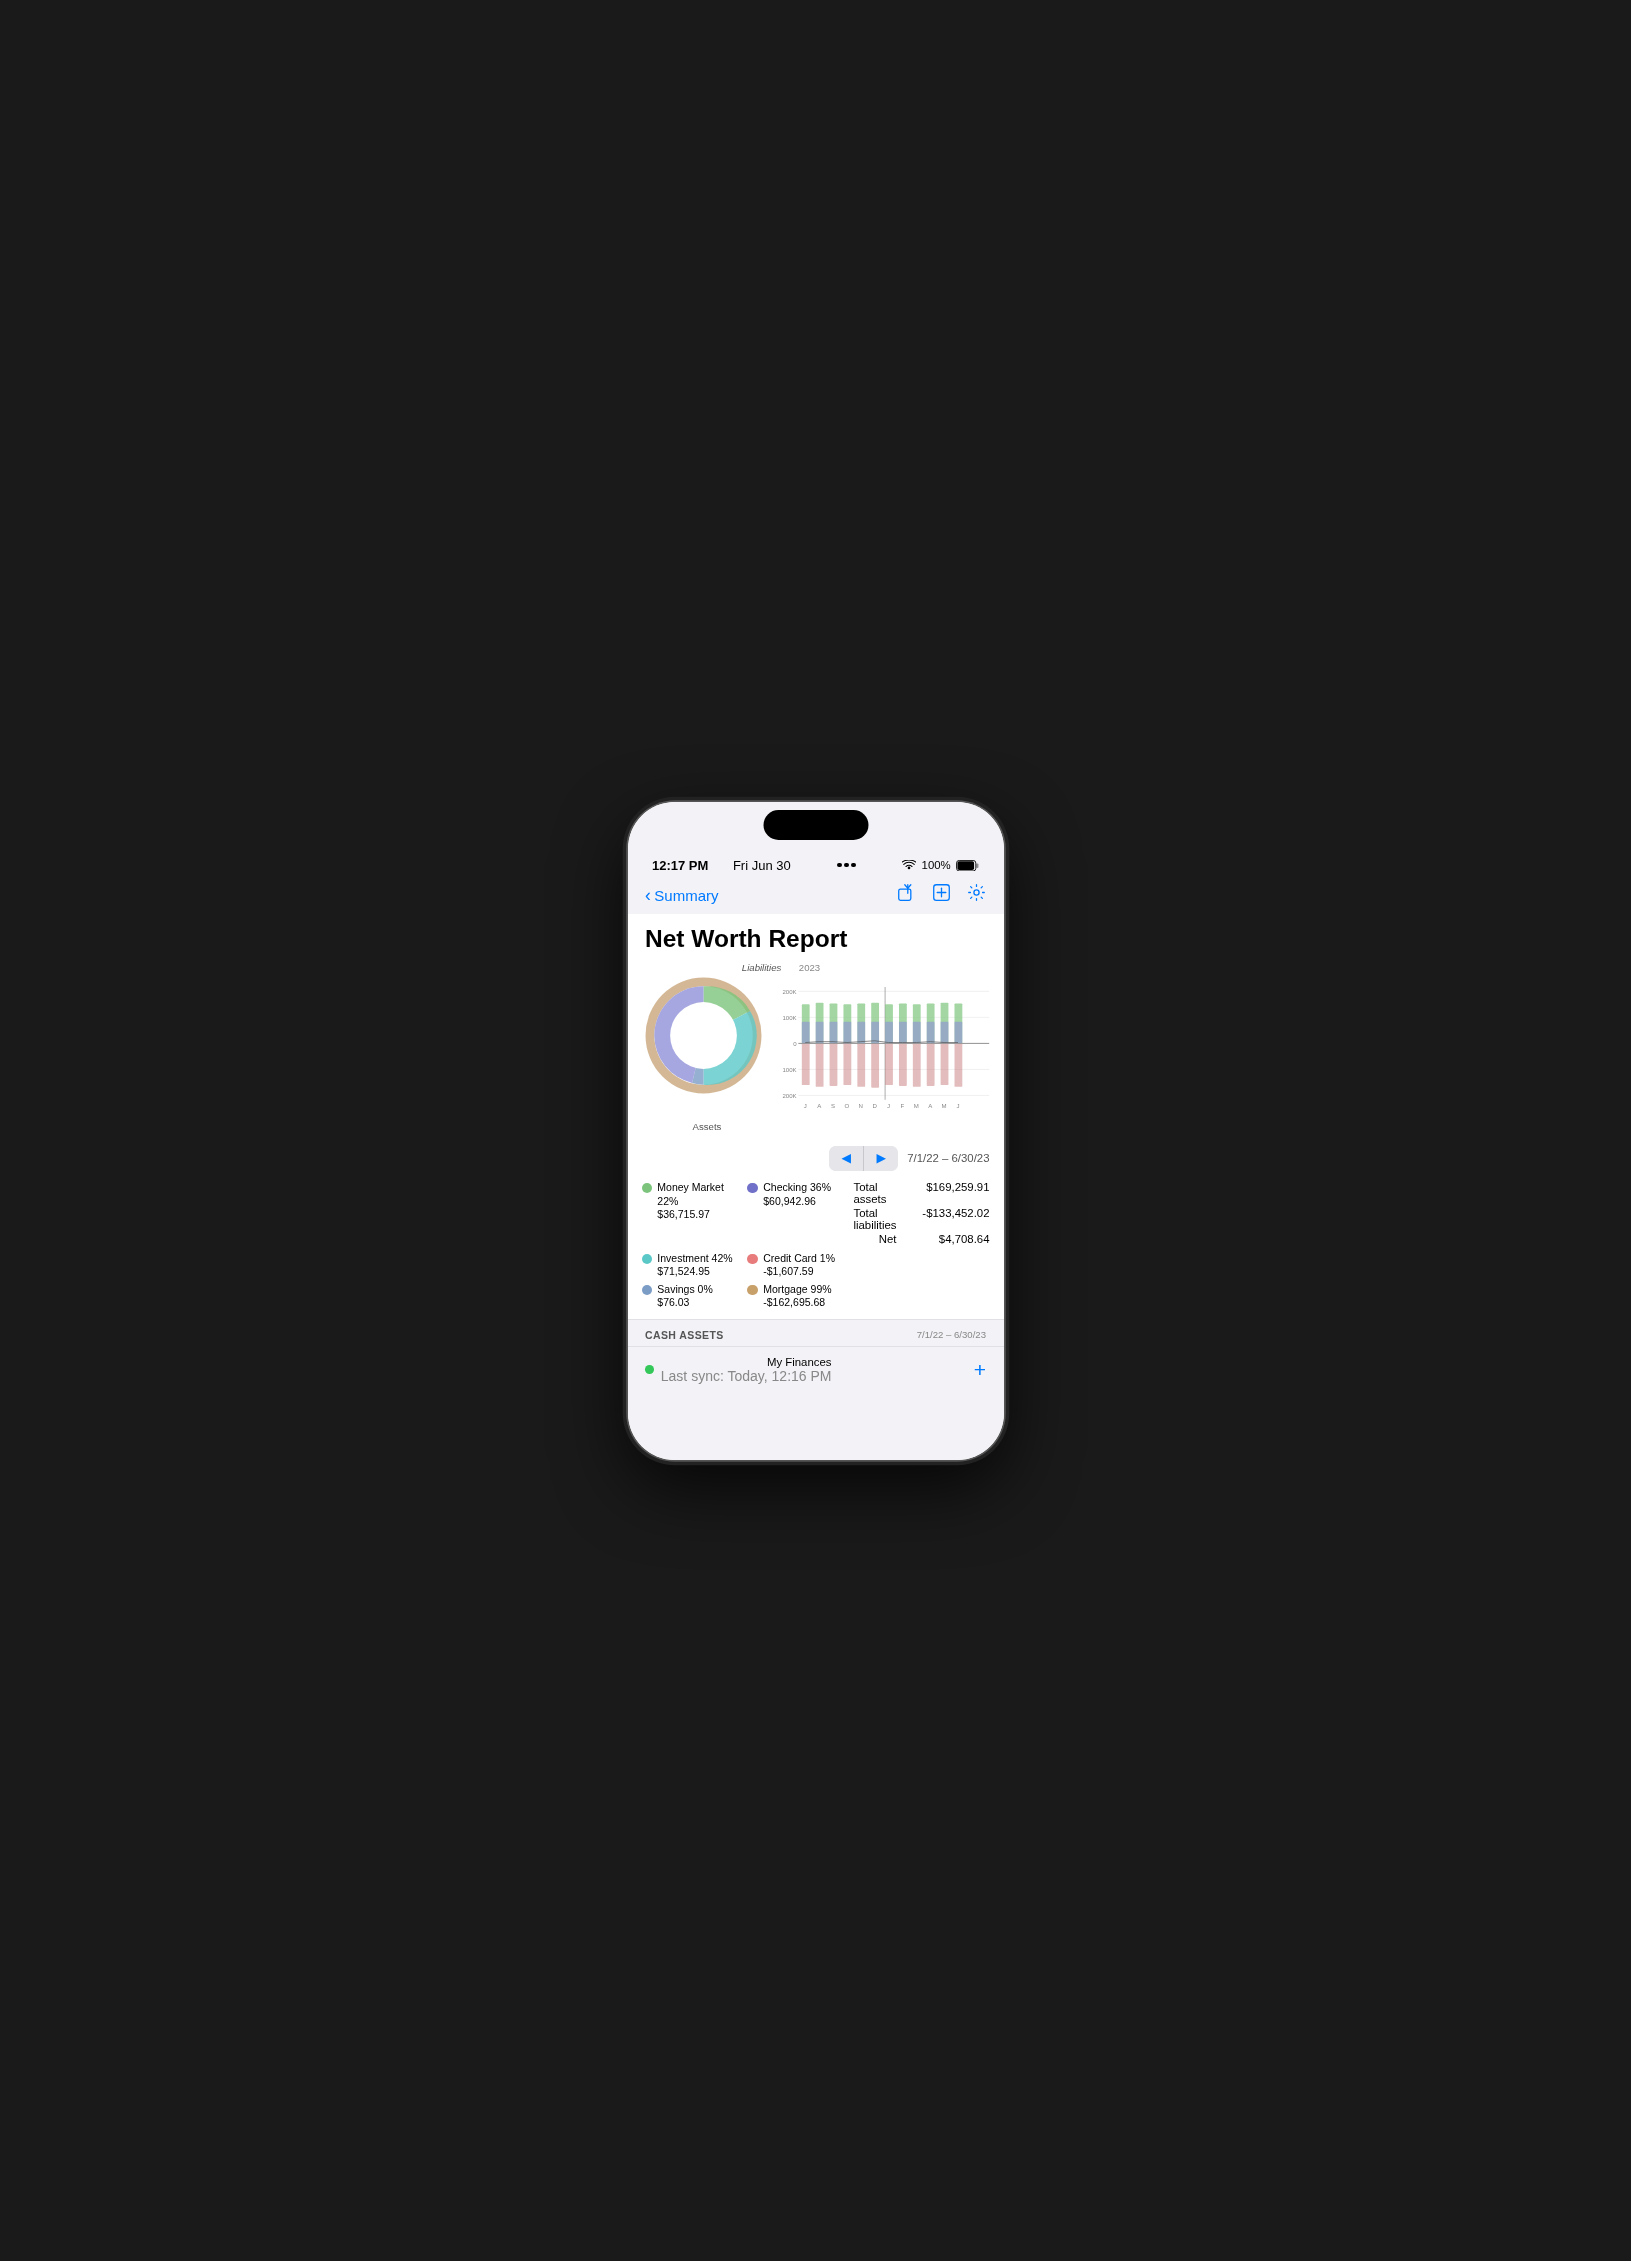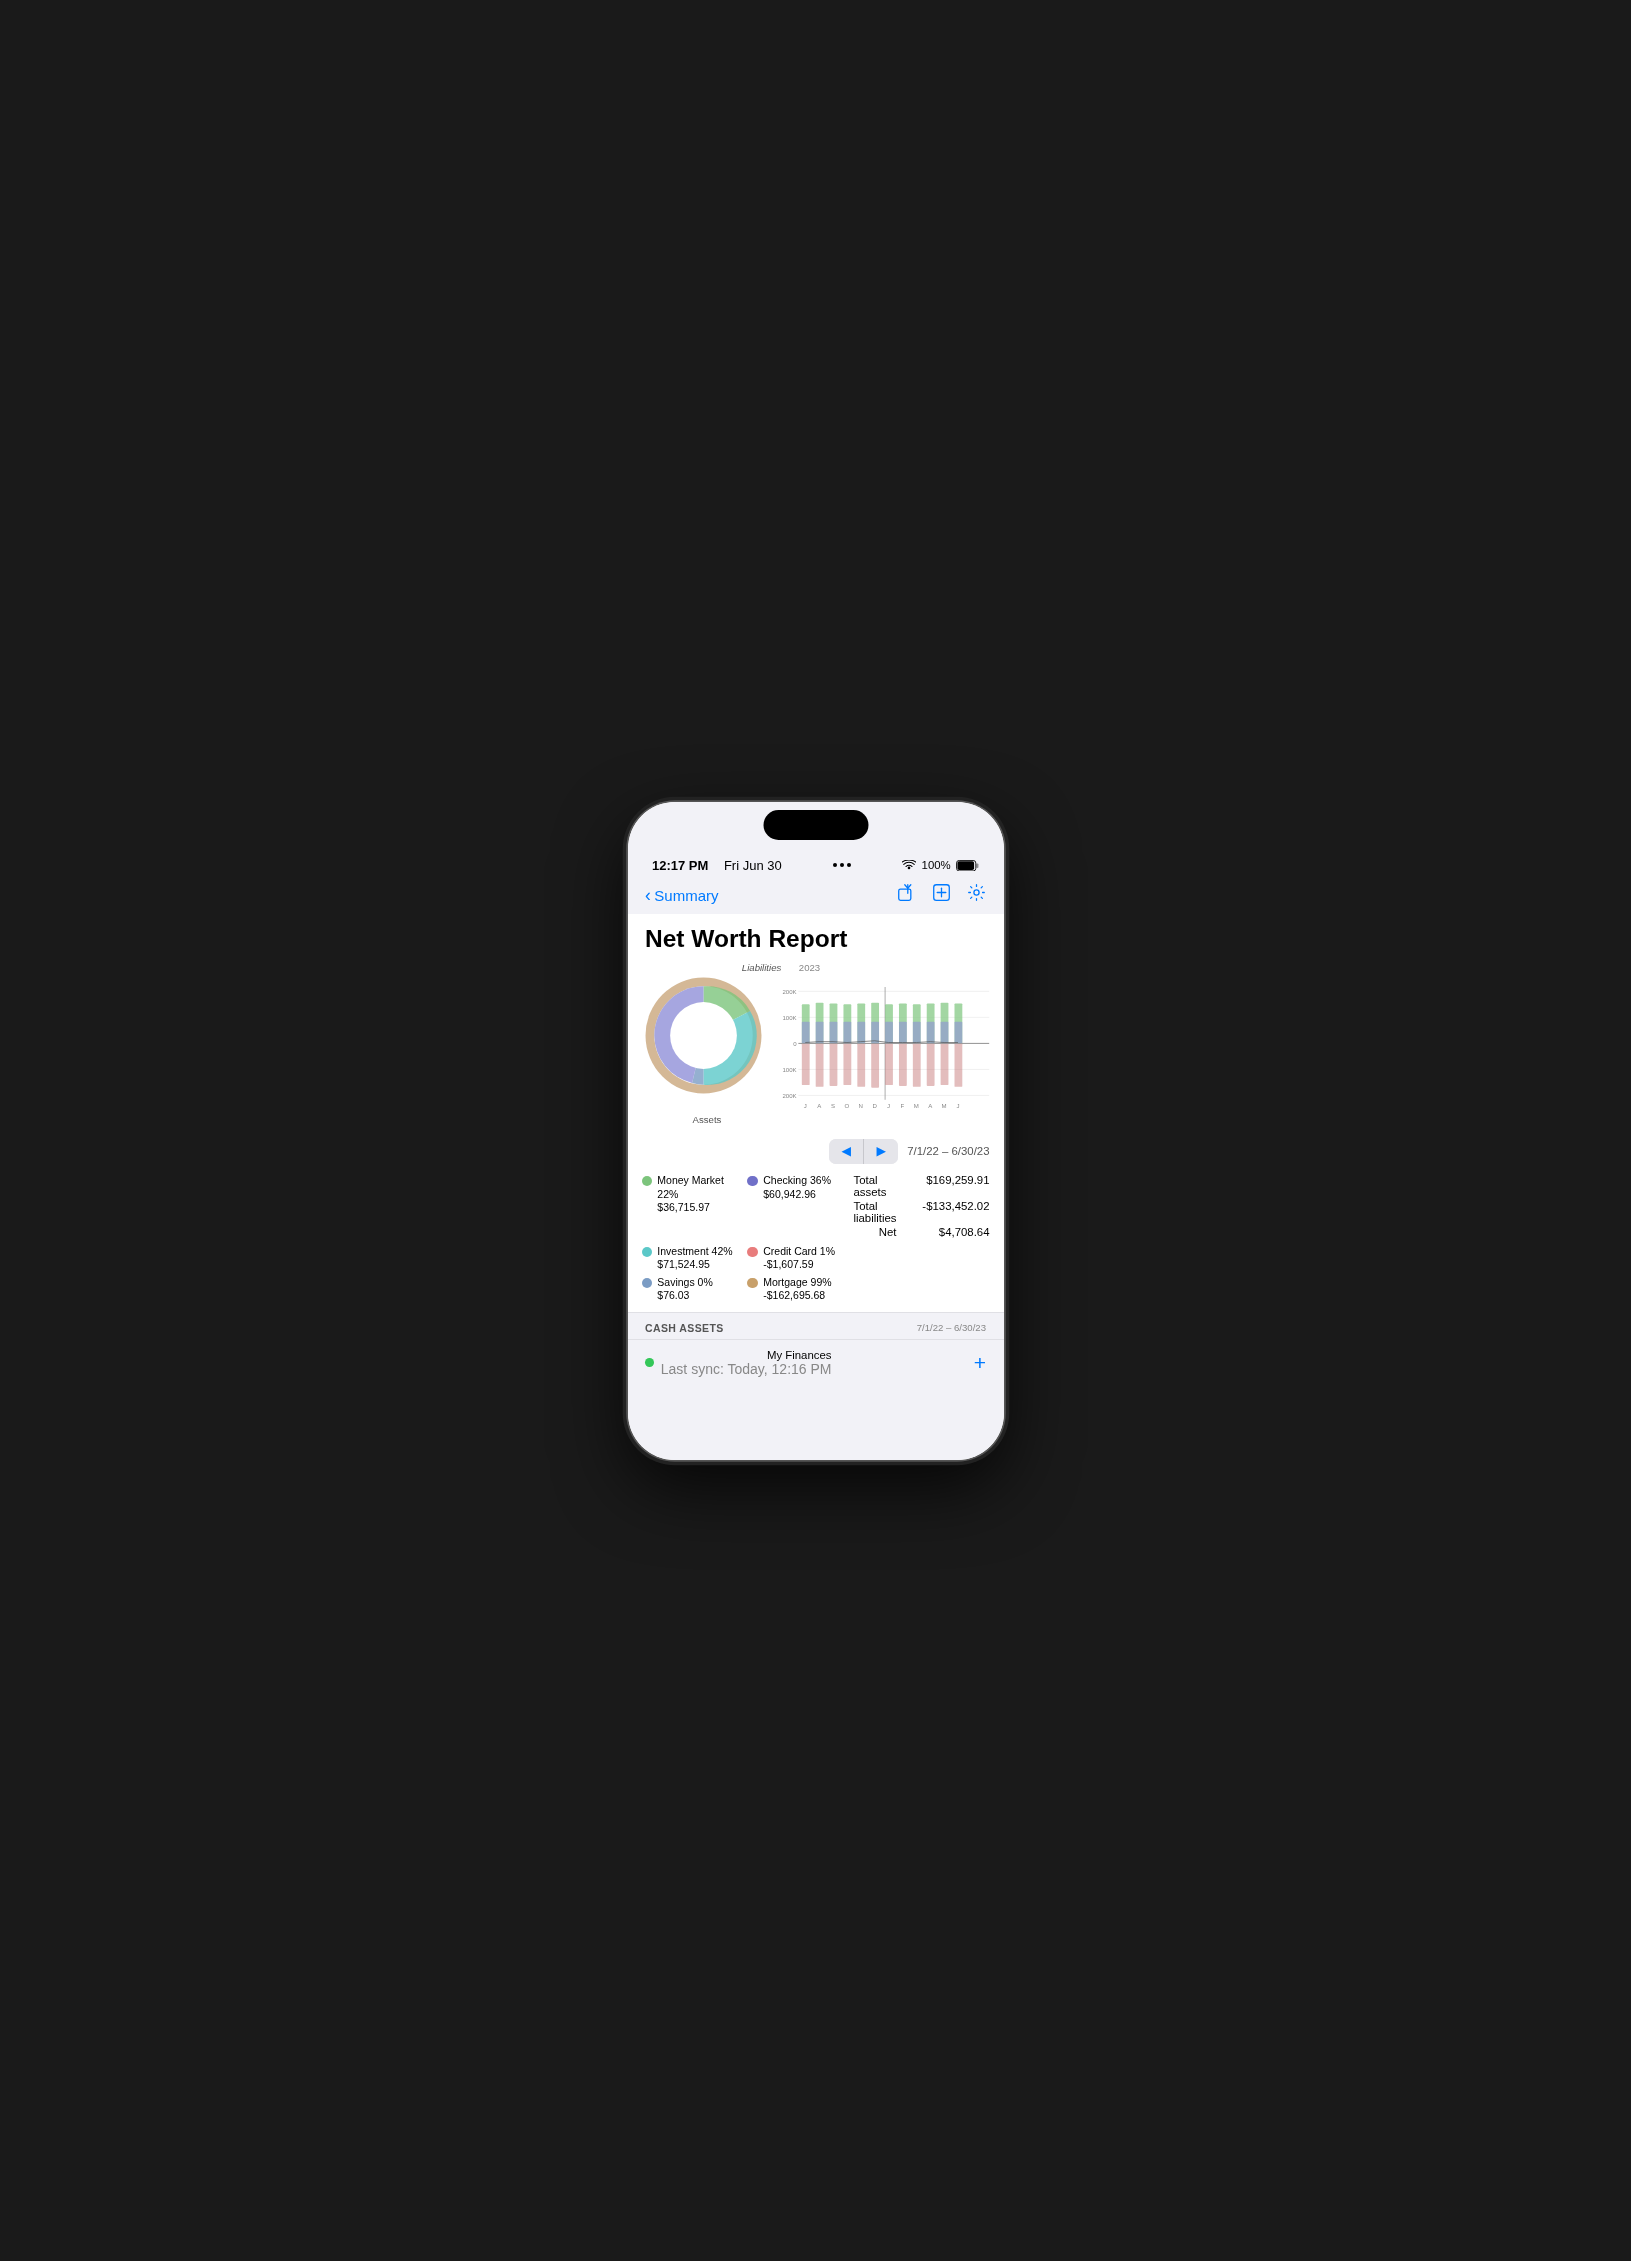--- a/index.html
+++ b/index.html
@@ -42,21 +42,21 @@
     }
     .status-time {
       font-size: 13px;
       font-weight: 600;
       color: #000;
     }
     .status-date {
       font-size: 13px;
       font-weight: 400;
       color: #000;
-      margin-left: 12px;
+      margin-left: 21px;
     }
     .status-icons {
       display: flex;
       align-items: center;
       gap: 5.3px;
     }
     .status-dots {
       display: flex; gap: 2.6px;
     }
     .status-dot { width: 4.4px; height: 4.4px; background: #000; border-radius: 50%; }
@@ -125,21 +125,21 @@
       text-align: right;
       position: absolute;
       top: 0;
       right: -8.8px;
       font-style: italic;
     }
     .donut-label-bottom {
       font-size: 9.6px;
       color: #555;
       text-align: center;
-      margin-top: 14px;
+      margin-top: 21px;
     }
     .donut-svg-wrap {
       margin-top: 12.3px;
     }
     
     .bar-chart-wrap {
       flex: 1;
       position: relative;
     }
     .bar-chart-year {

